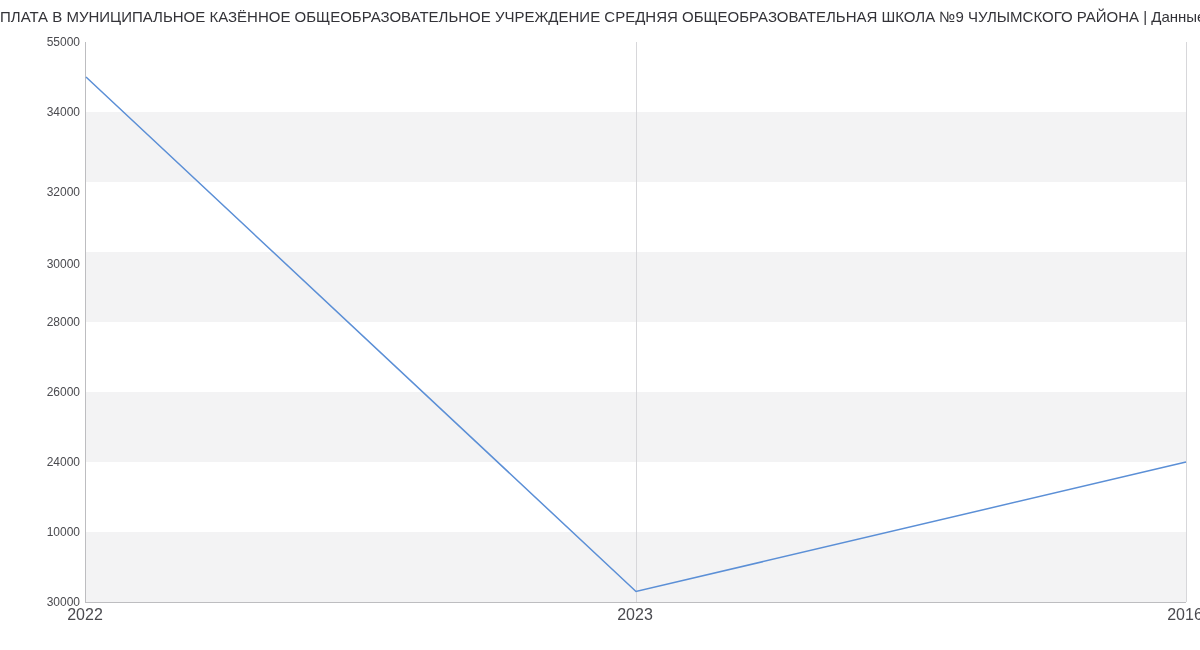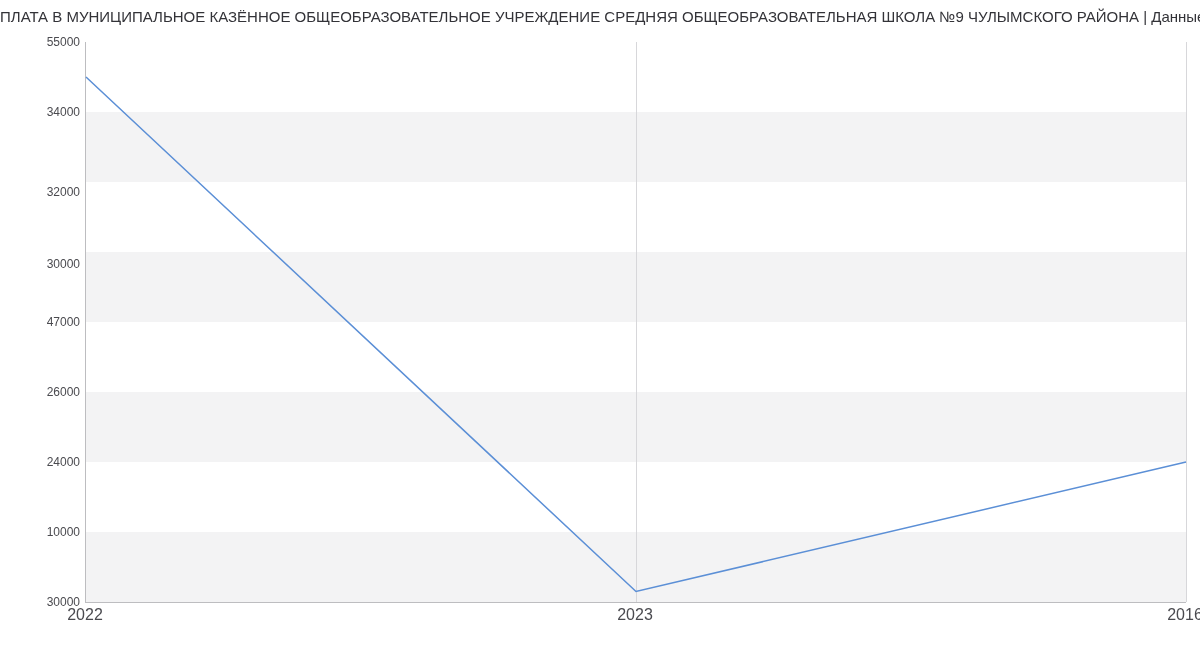--- a/index.html
+++ b/index.html
@@ -88,21 +88,21 @@
       <div class="vline" style="left: 550px;"></div>
       <div class="vline" style="left: 1100px;"></div>
       <svg class="lines" id="svg-lines">
         <path d="M0 35 L550 549.5 L1100 420" fill="none" stroke="#5b8fd6" stroke-width="1.5"></path>
       </svg>
   </div>
 <div class="ytick" style="top: 602px;">30000</div>
     <div class="ytick" style="top: 532px;">10000</div>
     <div class="ytick" style="top: 462px;">24000</div>
     <div class="ytick" style="top: 392px;">26000</div>
-    <div class="ytick" style="top: 322px;">47000</div>
+    <div class="ytick" style="top: 322px;">28000</div>
     <div class="ytick" style="top: 264px;">30000</div>
     <div class="ytick" style="top: 192px;">32000</div>
     <div class="ytick" style="top: 112px;">34000</div>
     <div class="ytick" style="top: 42px;">55000</div>
     <div class="xtick" style="left: 85px;">2022</div>
     <div class="xtick" style="left: 635px;">2023</div>
     <div class="xtick" style="left: 1185px;">2016</div>
   </div>
 
 </body></html>

